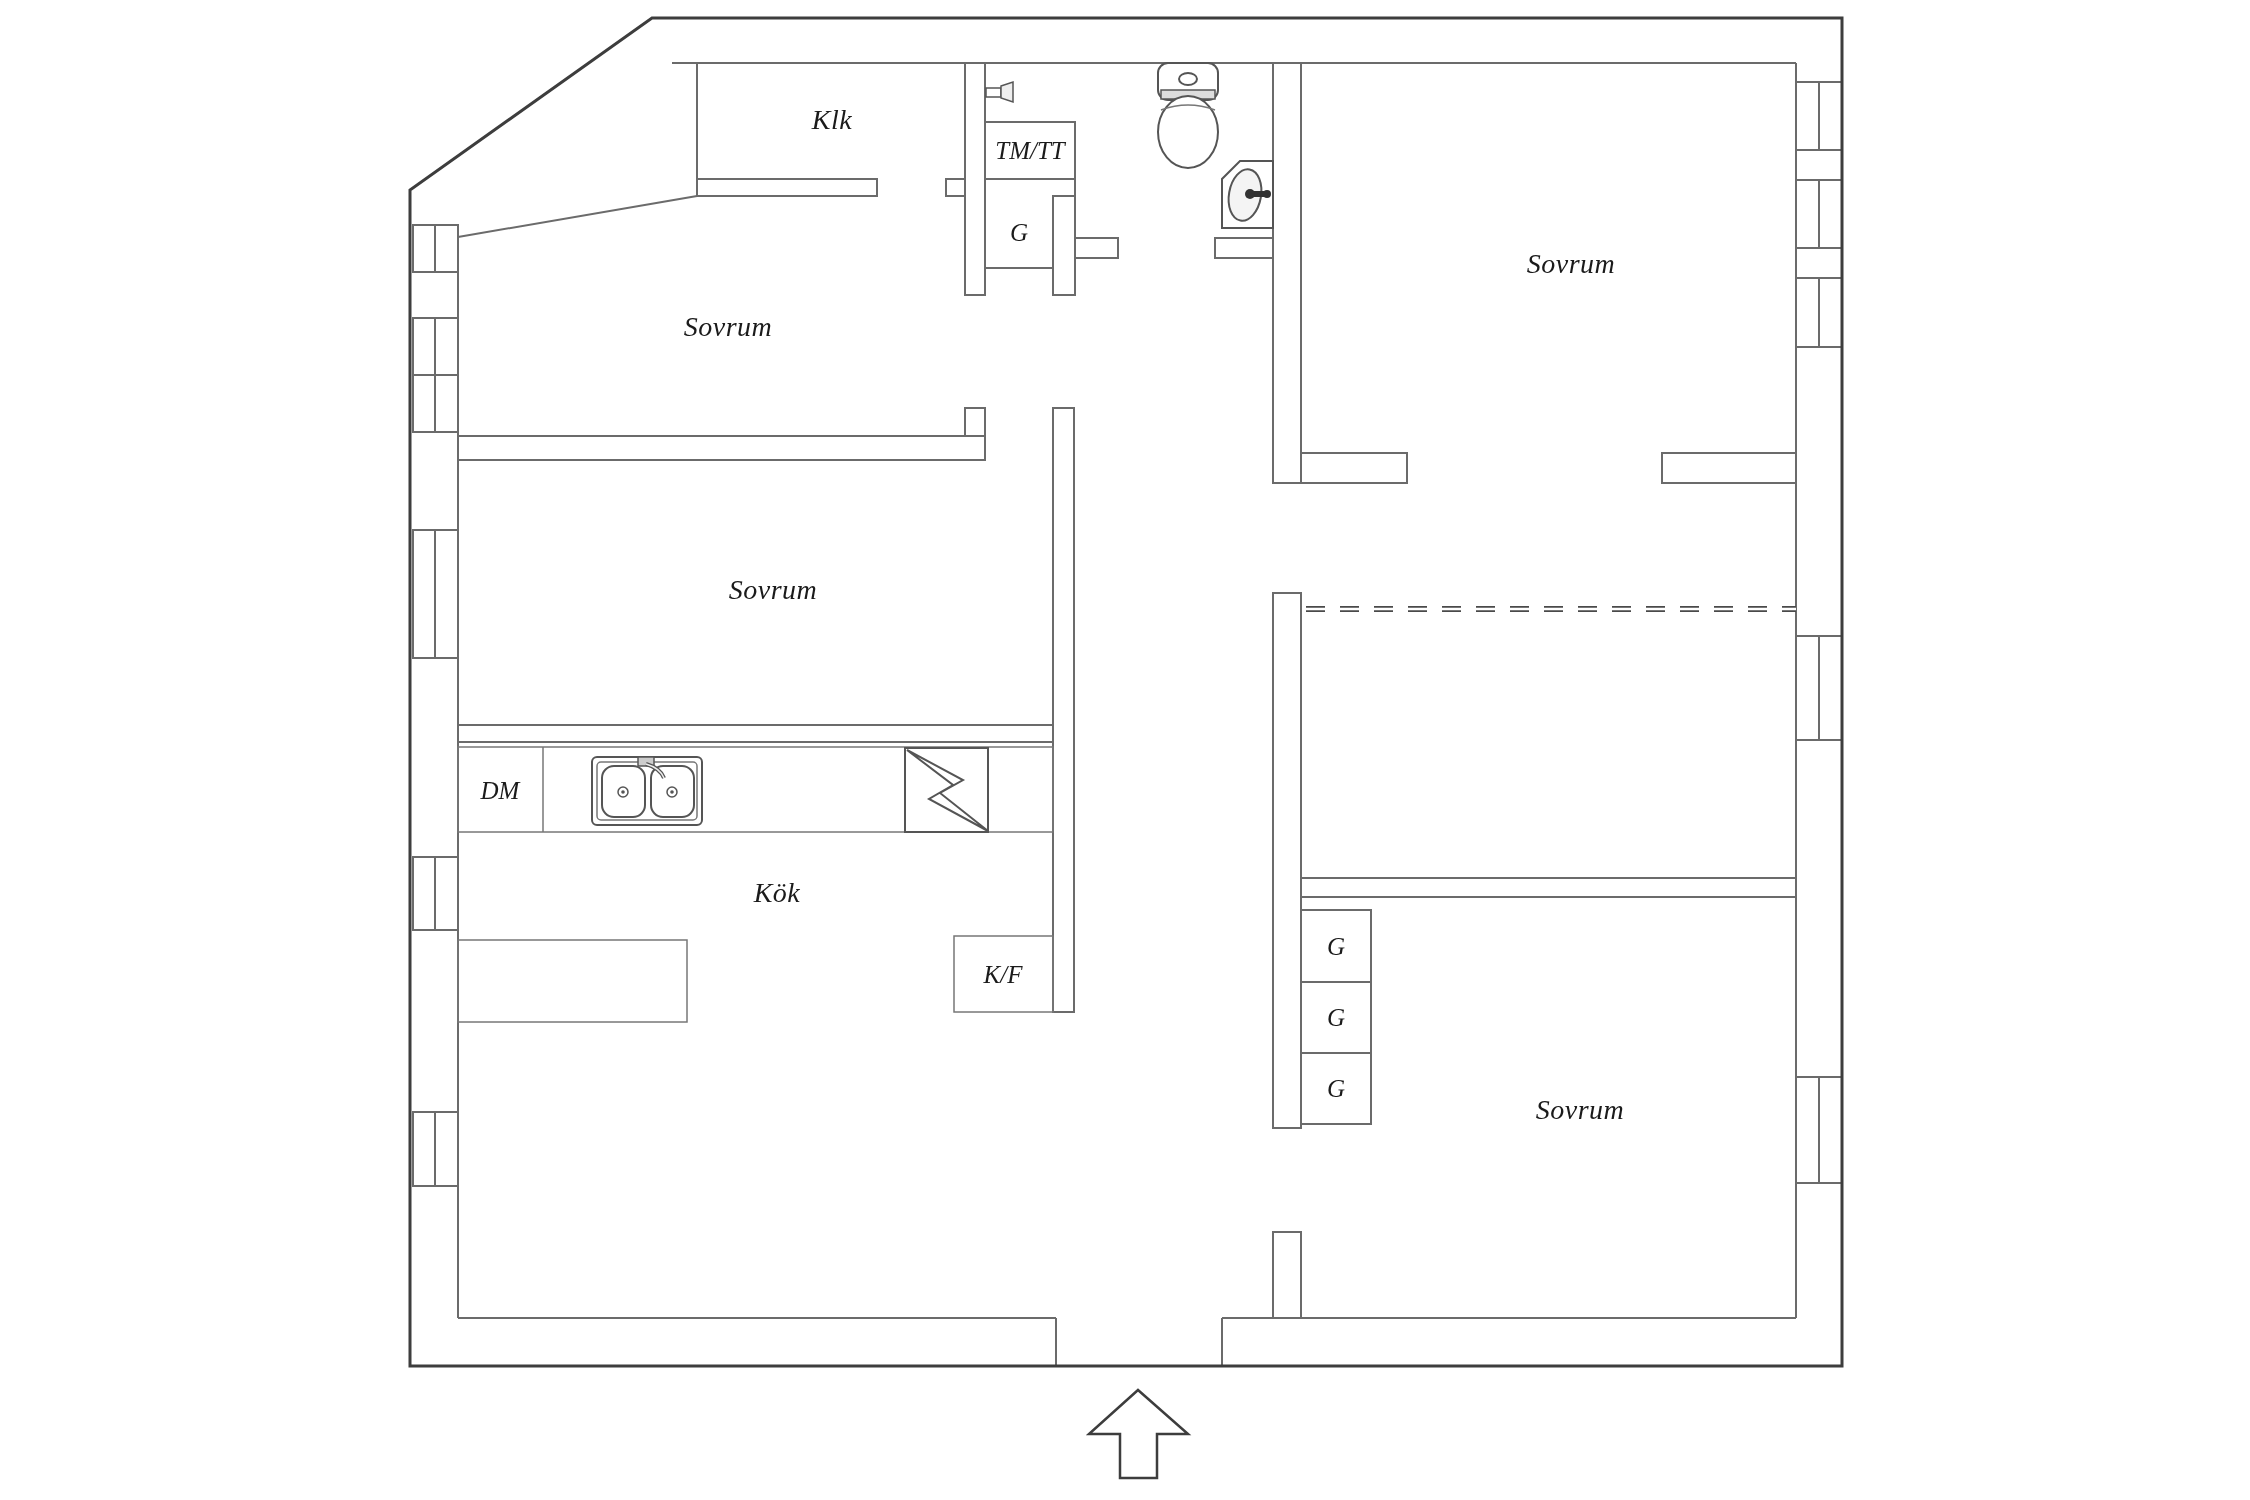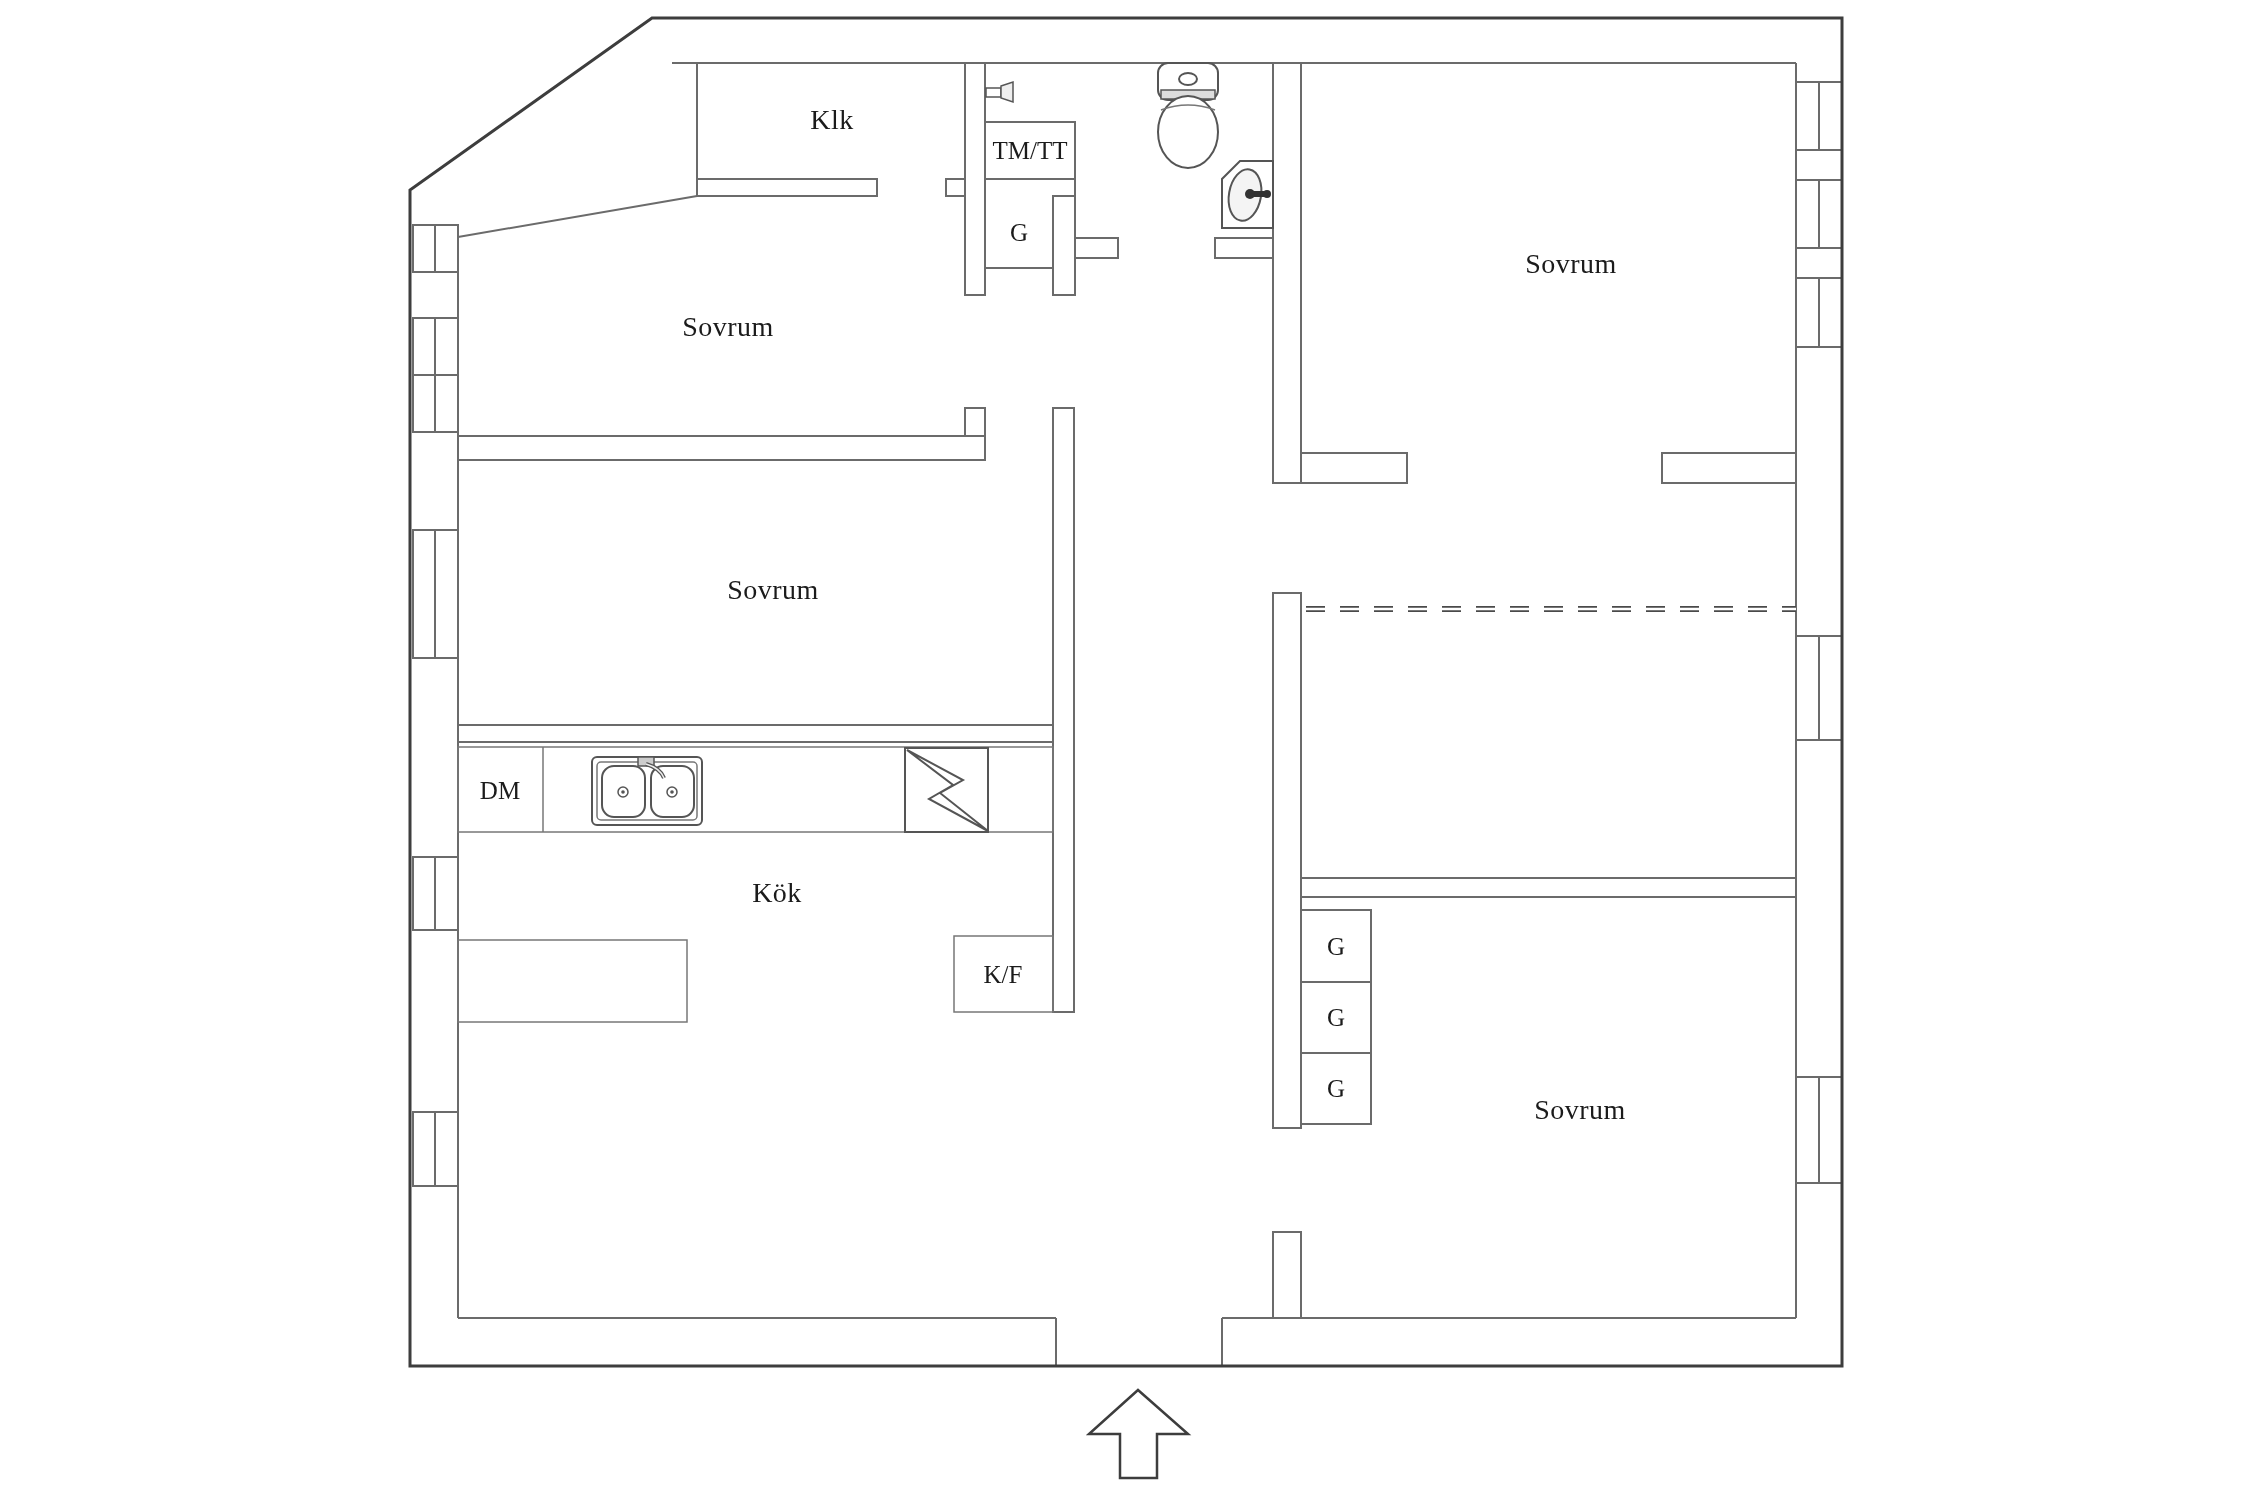--- a/index.html
+++ b/index.html
@@ -1,16 +1,16 @@
 <!DOCTYPE html>
 <html><head>
 <meta charset="utf-8">
 <style>
   html,body{margin:0;padding:0;background:#ffffff;width:2250px;height:1500px;overflow:hidden;}
-  #stage{position:relative;width:2250px;height:1500px;background:#fff;}
+  #stage{position:relative;width:2250px;height:1500px;background:#fff;font-style:italic;}
   svg{position:absolute;left:0;top:0;}
   text{font-family:"Liberation Serif","DejaVu Serif",serif;fill:#1b1b1b;}
   .room-label{font-size:28px;letter-spacing:0.5px;}
   .small-label{font-size:25px;}
   .wall{fill:#ffffff;stroke:#6b6b6b;stroke-width:2;}
   .wallline{stroke:#6b6b6b;stroke-width:2;fill:none;}
   .outer{stroke:#3d3d3d;stroke-width:3;fill:none;}
   .win{fill:#ffffff;stroke:#6b6b6b;stroke-width:2;}
   .fix{stroke:#555555;stroke-width:2;fill:#ffffff;}
   .fixthin{stroke:#777777;stroke-width:1.5;fill:none;}

